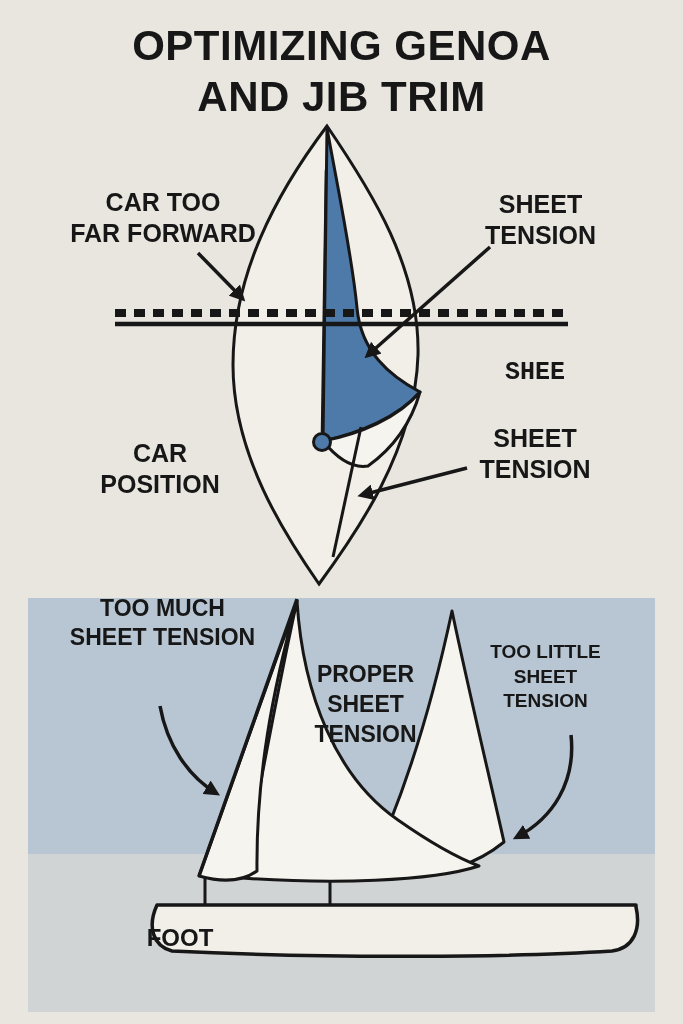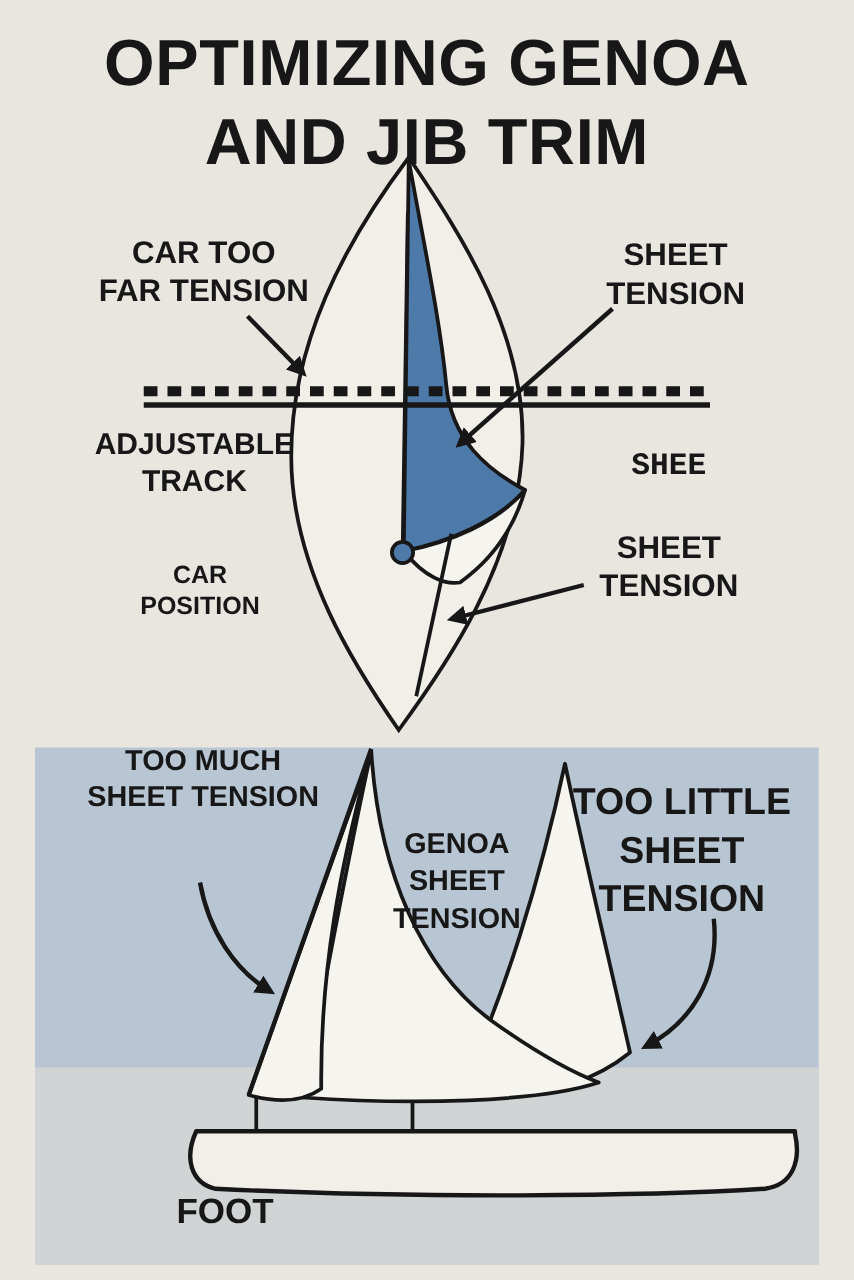--- a/index.html
+++ b/index.html
@@ -9,39 +9,39 @@
     font-family: "Liberation Sans", sans-serif;
     position: relative;
     overflow: hidden;
   }
   .poster { position:absolute; inset:0; width:683px; height:1024px; }
   .gfx { position:absolute; left:0; top:0; width:683px; height:1024px; }
 
   .title {
     position:absolute; top:20px; left:0; width:683px;
     text-align:center;
-    font-size:52px; line-height:1.22; font-weight:700;
+    font-size:42px; line-height:1.22; font-weight:700;
     letter-spacing:0.5px;
     color: var(--outline, #171717);
     white-space: pre-line;
   }
   .lbl {
     position:absolute; text-align:center; font-weight:700;
     color: var(--outline, #171717); white-space: pre-line;
   }
   .lbl-car-too-far  { left:43px;  top:187px; width:240px; font-size:25px; line-height:1.22; }
   .lbl-sheet-upper  { left:448px; top:189px; width:185px; font-size:25px; line-height:1.22; }
   .lbl-adj-track    { left:43px;  top:341px; width:225px; font-size:24px; line-height:1.25; }
   .lbl-shee         { left:465px; top:358px; width:140px; font-size:25px; line-height:1.22;font-family:Liberation Mono, monospace; }
-  .lbl-car-position { left:60px;  top:448px; width:200px; font-size:20px; line-height:1.24; }
+  .lbl-car-position { left:60px;  top:438px; width:200px; font-size:25px; line-height:1.24; }
   .lbl-sheet-lower  { left:440px; top:423px; width:190px; font-size:25px; line-height:1.22; }
   .lbl-too-much     { left:45px;  top:594px; width:235px; font-size:23px; line-height:1.25; }
   .lbl-proper       { left:288px; top:660px; width:155px; font-size:23px; line-height:1.3; }
-  .lbl-too-little   { left:458px; top:622px; width:175px; font-size:30px; line-height:1.3; }
-  .lbl-foot         { left:125px; top:952px; width:110px; font-size:28px; line-height:1.2; }
+  .lbl-too-little   { left:458px; top:640px; width:175px; font-size:19px; line-height:1.3; }
+  .lbl-foot         { left:125px; top:924px; width:110px; font-size:24px; line-height:1.2; }
 
   
   .panelblue { fill: var(--panel_blue, #b7c6d2); }
   .panelgray { fill: var(--panel_gray, #d1d4d5); }
   .hull      { fill: var(--hull_fill, #f1efe8); stroke: var(--outline, #171717); }
   .sailblue  { fill: var(--sail_blue, #4d7aa9);  stroke: var(--outline, #171717); }
   .sailwhite { fill: var(--sail_white, #f6f4ee); stroke: var(--outline, #171717); }
   .ln        { stroke: var(--outline, #171717); fill:none; }
   .ah        { fill: var(--outline, #171717); }
 </style>
@@ -91,34 +91,32 @@
     <path class="hull" stroke-width="3.5" stroke-linejoin="round" d="M157,905 C147,927 153,946 172,951 C330,959 520,957 612,951 C634,948 641,929 636,907 L636,905 Z"></path>
 
     <path class="ln" stroke-width="3.5" marker-end="url(#ah)" d="M160,706 C167,745 188,776 216,793"></path>
     <path class="ln" stroke-width="3.5" marker-end="url(#ah)" d="M571,735 C576,782 553,818 517,837"></path>
   </svg>
 
   <h1 class="title">OPTIMIZING GENOA
 AND JIB TRIM</h1>
 
   <div class="lbl lbl-car-too-far">CAR TOO
-FAR TENSION</div>
+FAR FORWARD</div>
   <div class="lbl lbl-sheet-upper">SHEET
 TENSION</div>
-  <div class="lbl lbl-adj-track">ADJUSTABLE
-TRACK</div>
   <div class="lbl lbl-shee">SHEE</div>
   <div class="lbl lbl-car-position">CAR
 POSITION</div>
   <div class="lbl lbl-sheet-lower">SHEET
 TENSION</div>
 
   <div class="lbl lbl-too-much">TOO MUCH
 SHEET TENSION</div>
-  <div class="lbl lbl-proper">GENOA
+  <div class="lbl lbl-proper">PROPER
 SHEET
 TENSION</div>
   <div class="lbl lbl-too-little">TOO LITTLE
 SHEET
 TENSION</div>
   <div class="lbl lbl-foot">FOOT</div>
 
 </div>
 
 </body></html>

